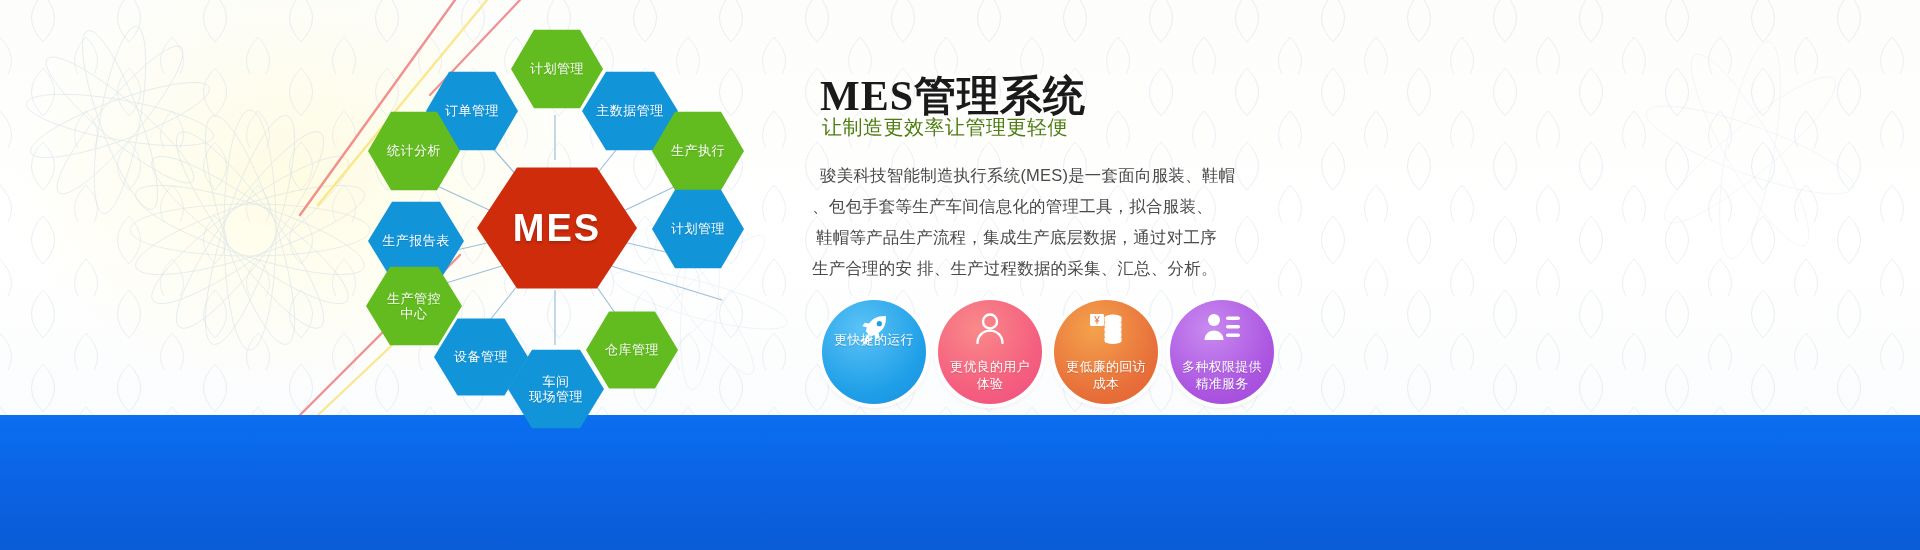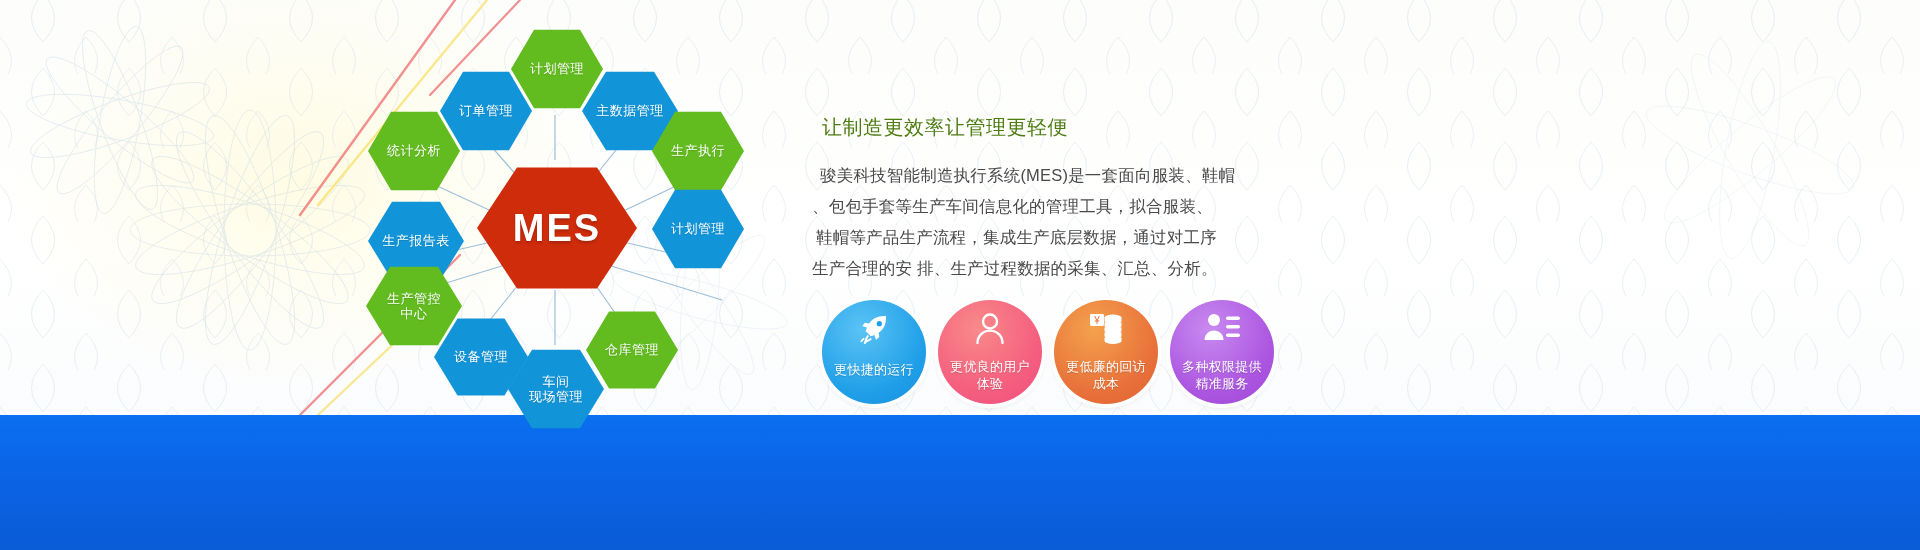--- a/index.html
+++ b/index.html
@@ -74,21 +74,21 @@
   .badge {
     position:absolute; width:104px; height:104px; border-radius:50%;
     display:flex; flex-direction:column; align-items:center; justify-content:flex-end;
     color:#fff; text-align:center; padding-bottom:12px;
     box-shadow:0 0 0 4px rgba(255,255,255,.92), 0 2px 6px rgba(0,0,0,.18);
   }
   .badge .lbl { font-size:13px; line-height:17px; letter-spacing:.3px;
                 text-shadow:0 1px 1px rgba(0,0,0,.18); }
   .badge .ico { position:absolute; top:12px; left:0; right:0;
                 display:flex; align-items:center; justify-content:center; }
-  .badge.b1 { background:radial-gradient(circle at 38% 28%,#5bc3f5,#1f9fe8 65%,#1a8ede); }
+  .badge.b1 { background:radial-gradient(circle at 38% 28%,#5bc3f5,#1f9fe8 65%,#1a8ede);justify-content:center; }
   .badge.b2 { background:radial-gradient(circle at 38% 28%,#f98a8a,#f5607f 60%,#ef4d80); }
   .badge.b3 { background:radial-gradient(circle at 38% 28%,#f4a24c,#e8703a 65%,#e2622e); }
   .badge.b4 { background:radial-gradient(circle at 38% 28%,#c98af0,#ab55e0 65%,#9e46d8); }
   .badge.two .lbl { padding-bottom:0; }
   .badge.one { padding-bottom:26px; }
 </style>
 </head>
 <body>
 
 <div id="stage">
@@ -171,21 +171,21 @@
         <line x1="225" y1="345" x2="225" y2="290"></line>
         <line x1="60" y1="300" x2="185" y2="262"></line>
         <line x1="392" y1="300" x2="268" y2="262"></line>
       </g>
     </svg>
 
     <div class="hex green" style="left:181px;top:28px;width:92px;height:82px;">
         <span>计划管理</span>
       </div>
 
-    <div class="hex blue" style="left:110px;top:70px;width:92px;height:82px;">
+    <div class="hex blue" style="left:96px;top:70px;width:92px;height:82px;">
         <span>订单管理</span>
       </div>
 
     <div class="hex blue" style="left:252px;top:70px;width:96px;height:82px;">
         <span>主数据管理</span>
       </div>
 
     <div class="hex green" style="left:38px;top:110px;width:92px;height:82px;">
         <span>统计分析</span>
       </div>
@@ -218,20 +218,21 @@
     <div class="hex blue" style="left:178px;top:348px;width:96px;height:82px;">
       <span>车间<br>现场管理</span>
     </div>
 
     <div class="hex core" style="left:147px;top:165px;width:160px;height:126px;">
       <span>MES</span>
     </div>
   </div>
 
   <div class="right">
+    <div class="title">MES管理系统</div>
     <div class="subtitle">让制造更效率让管理更轻便</div>
     <div class="para">
       <div class="ln1">骏美科技智能制造执行系统(MES)是一套面向服装、鞋帽</div>
       <div class="ln2">、包包手套等生产车间信息化的管理工具，拟合服装、</div>
       <div class="ln3">鞋帽等产品生产流程，集成生产底层数据，通过对工序</div>
       <div class="ln4">生产合理的安 排、生产过程数据的采集、汇总、分析。</div>
     </div>
   </div>
 
   <div class="badges">

